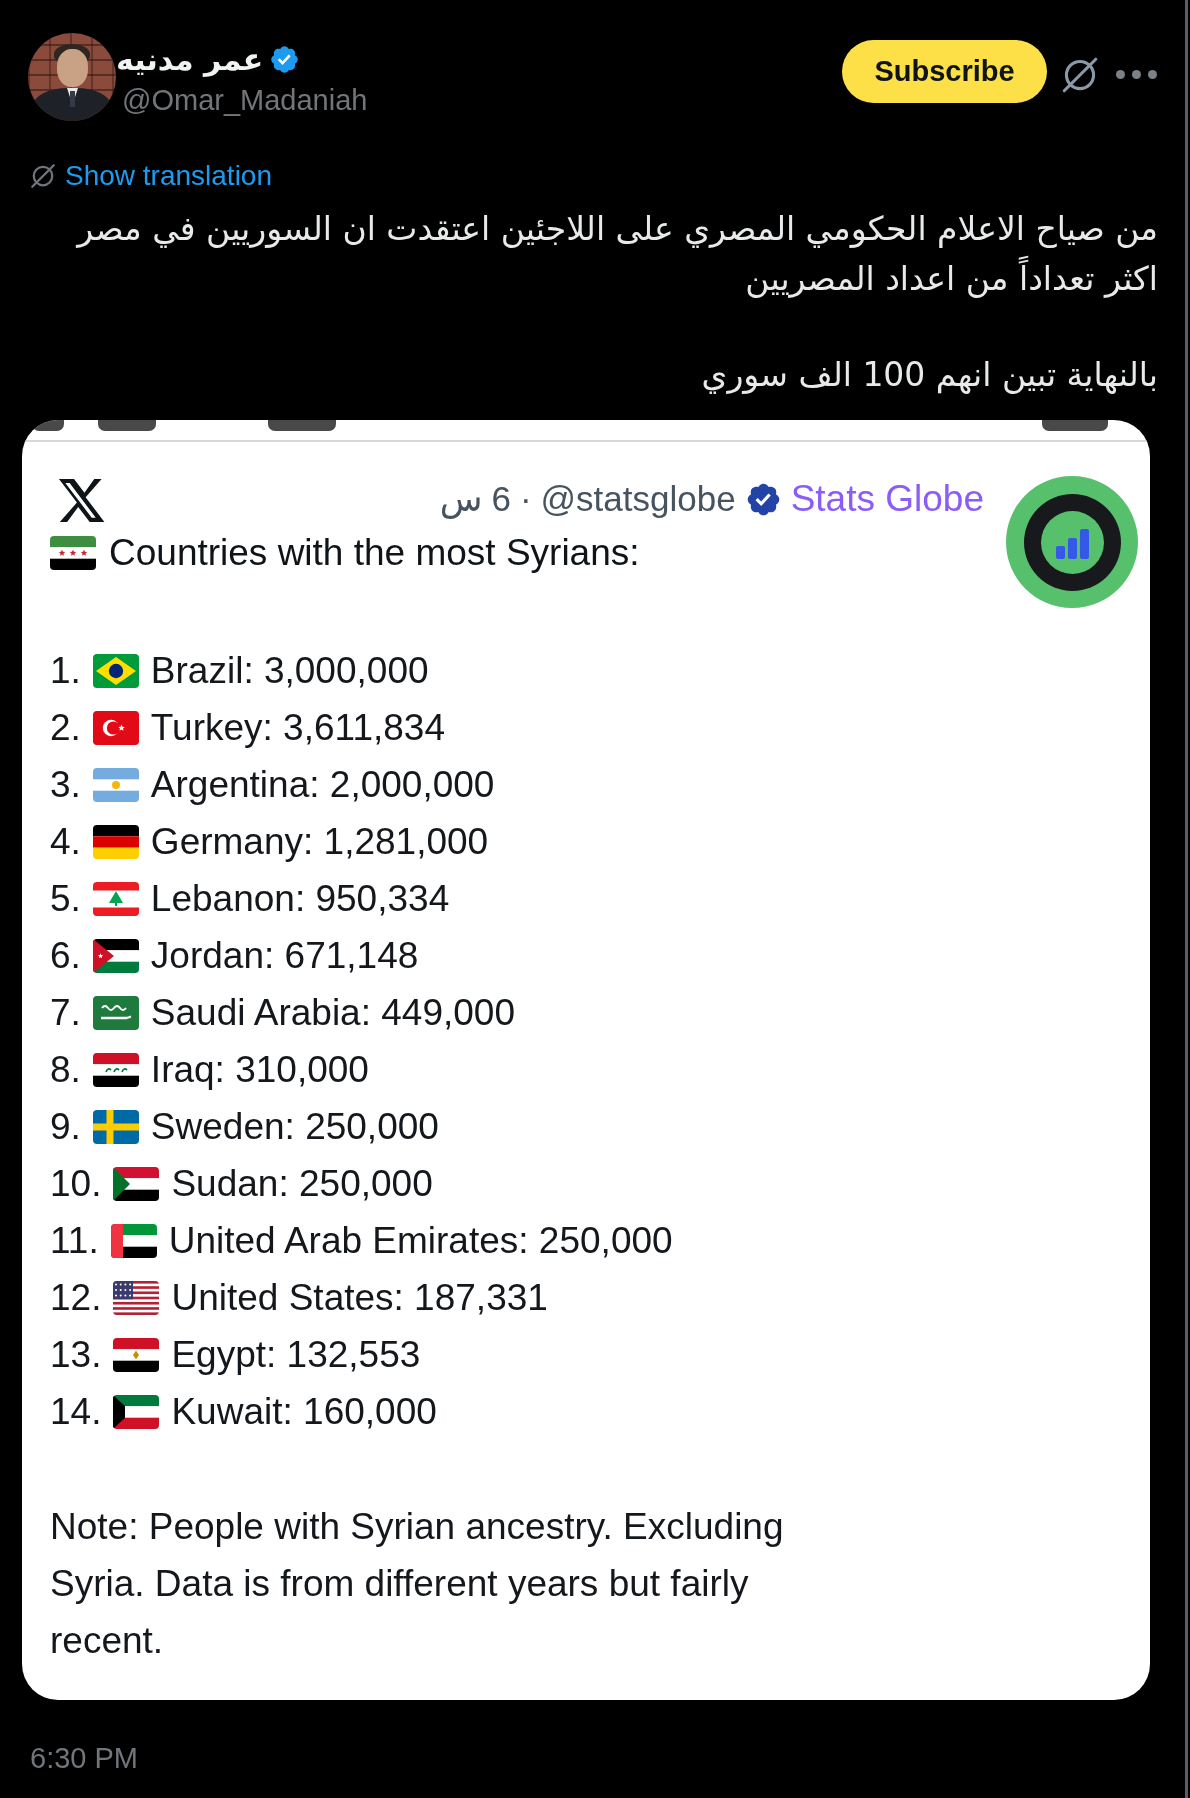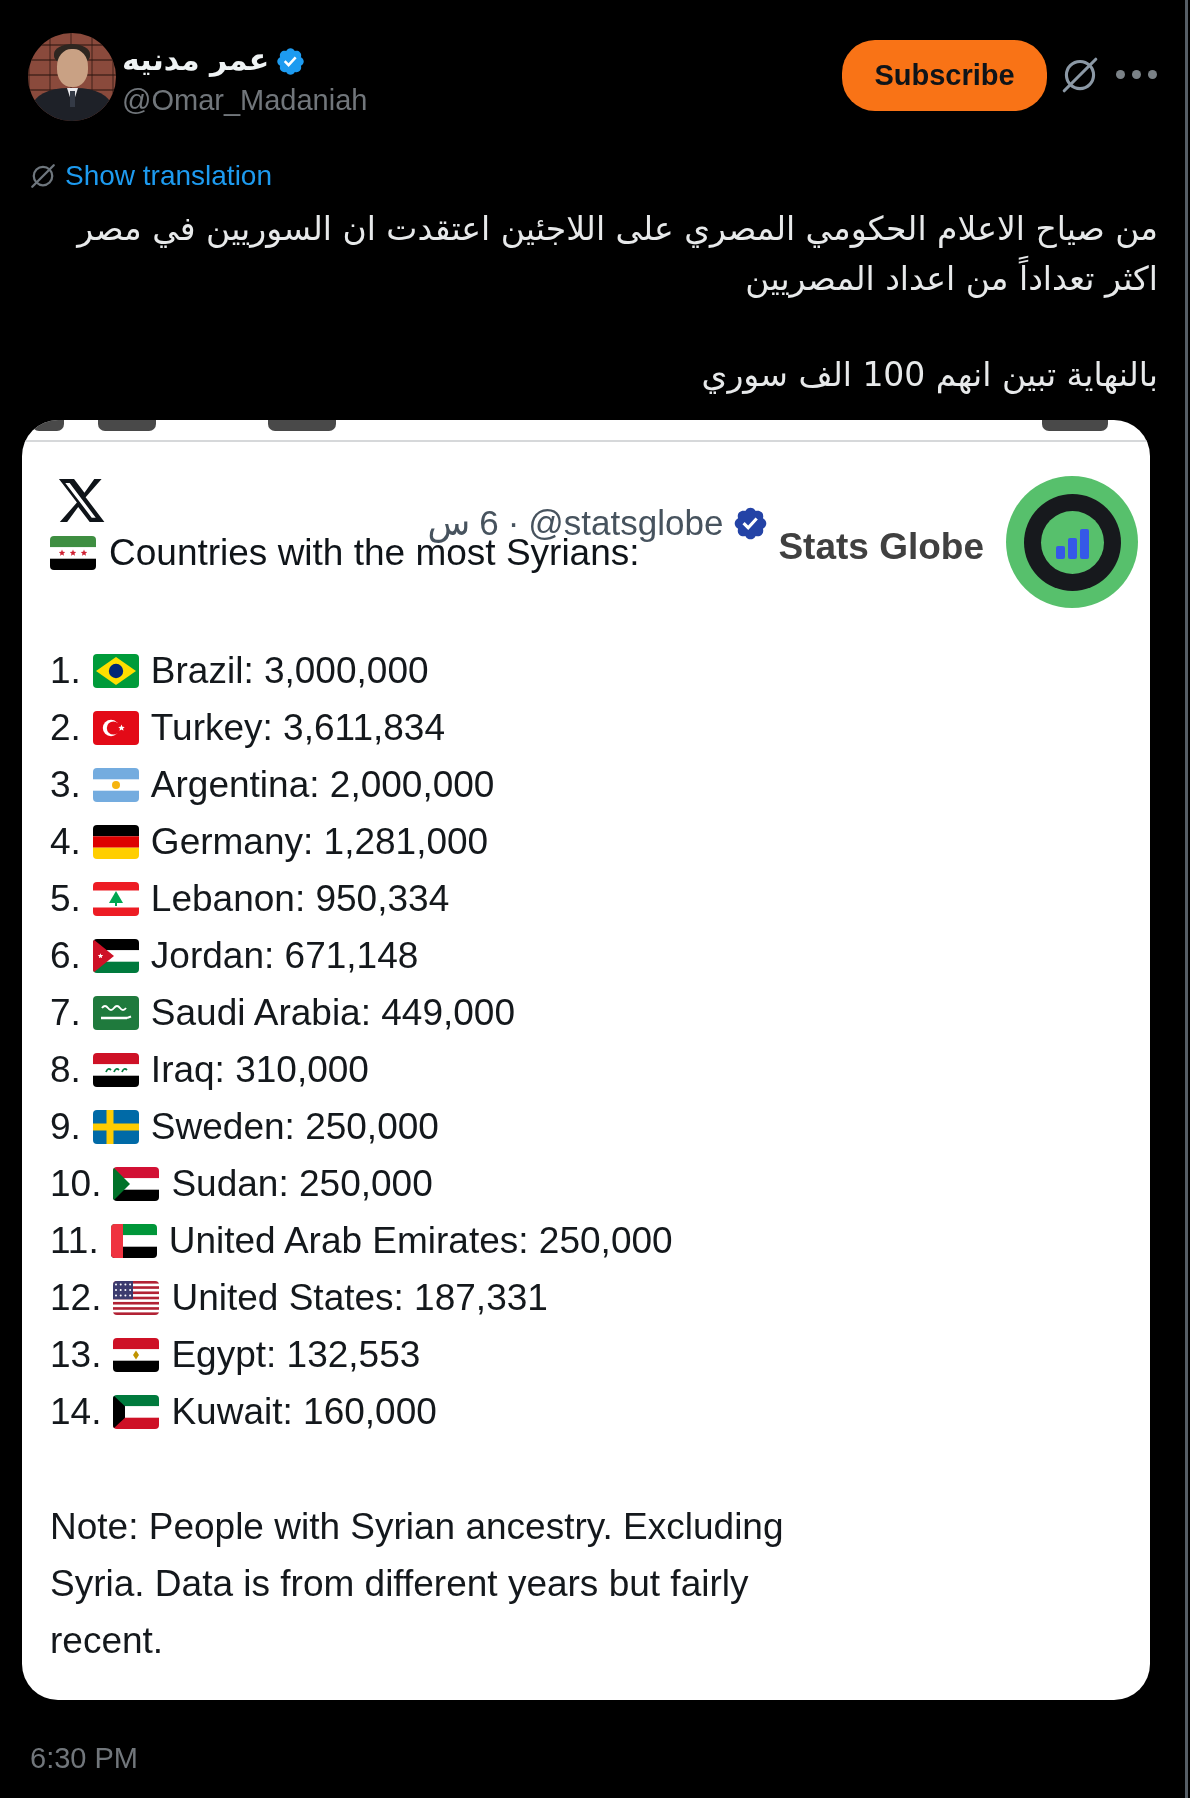--- a/index.html
+++ b/index.html
@@ -13,27 +13,27 @@
   .avatar .bricks{position:absolute;inset:0;
      background-image:repeating-linear-gradient(0deg, rgba(45,22,16,.55) 0 2px, transparent 2px 15px),
                       repeating-linear-gradient(90deg, rgba(45,22,16,.4) 0 2px, transparent 2px 21px);}
   .avatar .hair{position:absolute;left:26px;top:11px;width:36px;height:20px;background:#2e2620;border-radius:50% 50% 40% 40%;}
   .avatar .head{position:absolute;left:29px;top:16px;width:31px;height:38px;background:#c9a184;border-radius:46%;}
   .avatar .suit{position:absolute;left:5px;top:55px;width:78px;height:40px;background:#1e2128;border-radius:45% 45% 0 0;}
   .avatar .shirt{position:absolute;left:39px;top:55px;width:11px;height:17px;background:#e9e9ec;
                  clip-path:polygon(0 0,100% 0,50% 100%);}
   .avatar .tie{position:absolute;left:42px;top:58px;width:5px;height:16px;background:#343a46;}
 
-  .name-row{position:absolute;left:122px;top:42px;display:flex;align-items:flex-end;gap:6px;}
+  .name-row{position:absolute;left:116px;top:42px;display:flex;align-items:center;gap:6px;}
   .author-name{font-size:30px;font-weight:bold;color:#eff3f4;}
   .badge{width:31px;height:31px;display:inline-block;}
   .handle{position:absolute;left:122px;top:84px;font-size:29px;color:#71767b;}
 
-  .subscribe{position:absolute;left:842px;top:40px;width:205px;height:71px;border-radius:33px;
-             background:#f97316;color:#0f1419;font-weight:bold;font-size:29px;border:none;
+  .subscribe{position:absolute;left:842px;top:40px;width:205px;height:63px;border-radius:33px;
+             background:#fde047;color:#0f1419;font-weight:bold;font-size:29px;border:none;
              display:flex;align-items:center;justify-content:center;cursor:pointer;
              font-family:"Liberation Sans",sans-serif;}
   .grok-btn{position:absolute;left:1058px;top:53px;width:44px;height:44px;cursor:pointer;}
   .more-btn{position:absolute;left:1112px;top:61px;width:48px;height:26px;display:flex;gap:7px;
             align-items:center;justify-content:center;cursor:pointer;}
   .more-btn i{width:9px;height:9px;border-radius:50%;background:#7b8287;}
 
   
   .translation-row{position:absolute;left:28px;top:160px;display:flex;align-items:center;gap:7px;cursor:pointer;}
   .translation-row .t-icon{width:30px;height:30px;}
@@ -46,21 +46,21 @@
   .post-body p + p{margin-top:46px;}
 
   
   .card{position:absolute;left:22px;top:420px;width:1128px;height:1280px;background:#fff;
         border-radius:36px;overflow:hidden;cursor:pointer;}
   .card .smudge{position:absolute;top:0;height:11px;background:#1c1c1c;opacity:.8;border-radius:0 0 7px 7px;}
   .card .divider{position:absolute;left:0;top:20px;width:100%;height:2px;background:#d6d8da;}
   .x-logo{position:absolute;left:32px;top:54px;width:53px;height:53px;}
   .meta-row{position:absolute;top:58px;right:166px;display:flex;align-items:center;gap:9px;
             font-size:35px;color:#47535e;}
-  .meta-row .sg-name{font-size:37px;font-weight:bold;color:#404040;margin-top:48px;}
+  .meta-row .sg-name{font-size:37px;font-weight:normal;color:#8b5cf6;}
   .meta-row .badge{width:37px;height:37px;}
   .sg-avatar{position:absolute;left:984px;top:56px;width:132px;height:132px;border-radius:50%;
              background:#57c06c;display:flex;align-items:center;justify-content:center;}
   .sg-ring{width:97px;height:97px;border-radius:50%;background:#17191d;display:flex;align-items:center;justify-content:center;}
   .sg-inner{width:63px;height:63px;border-radius:50%;background:#57c06c;display:flex;align-items:flex-end;
             justify-content:center;gap:3px;padding-bottom:15px;box-sizing:border-box;}
   .sg-inner i{width:9px;background:#3558e8;border-radius:2px;}
   .sg-inner i:nth-child(1){height:13px;} .sg-inner i:nth-child(2){height:21px;} .sg-inner i:nth-child(3){height:30px;}
 
   .title-row{position:absolute;left:28px;top:112px;display:flex;align-items:center;gap:13px;

